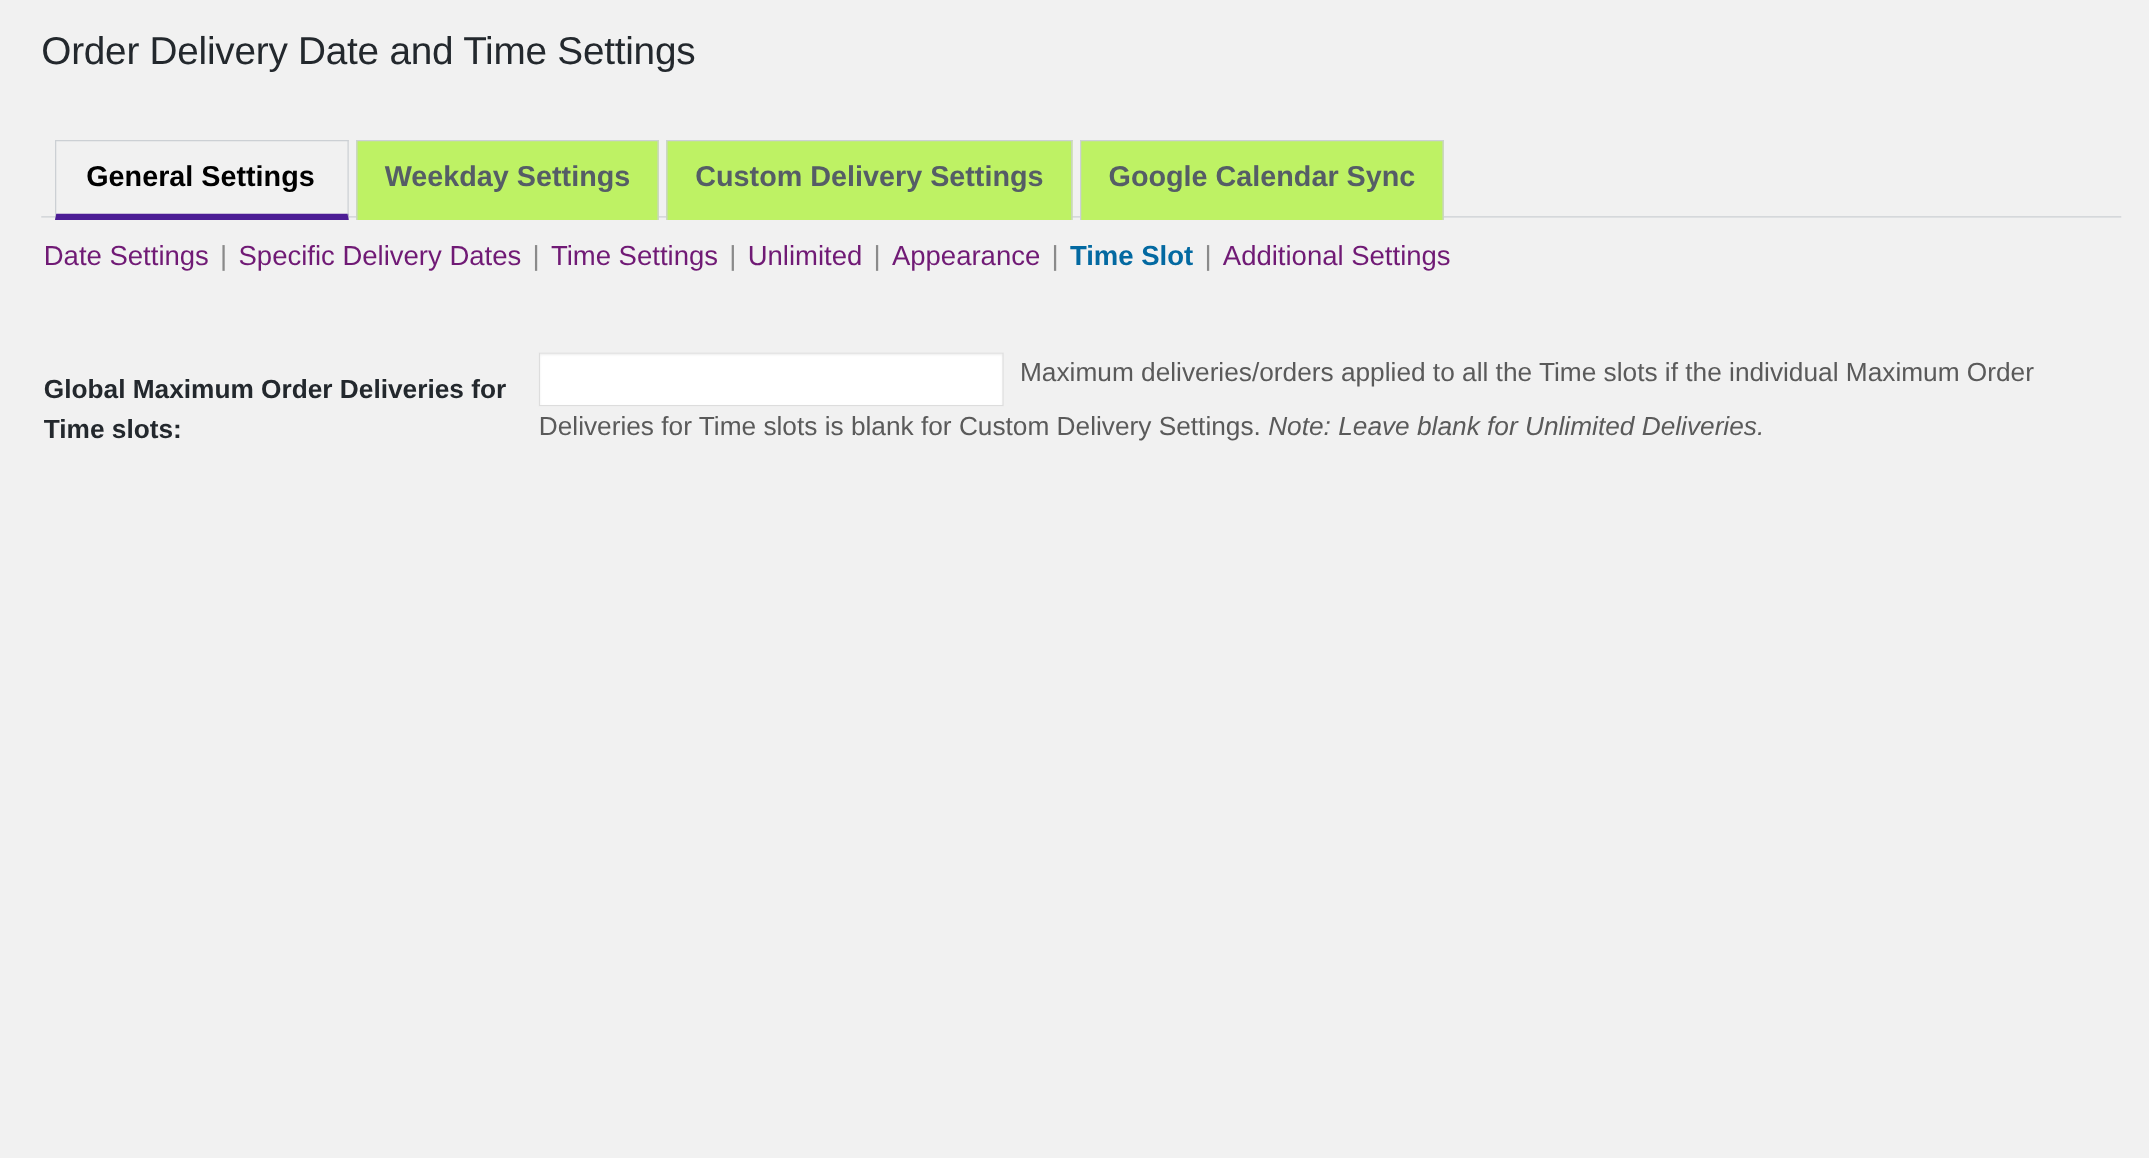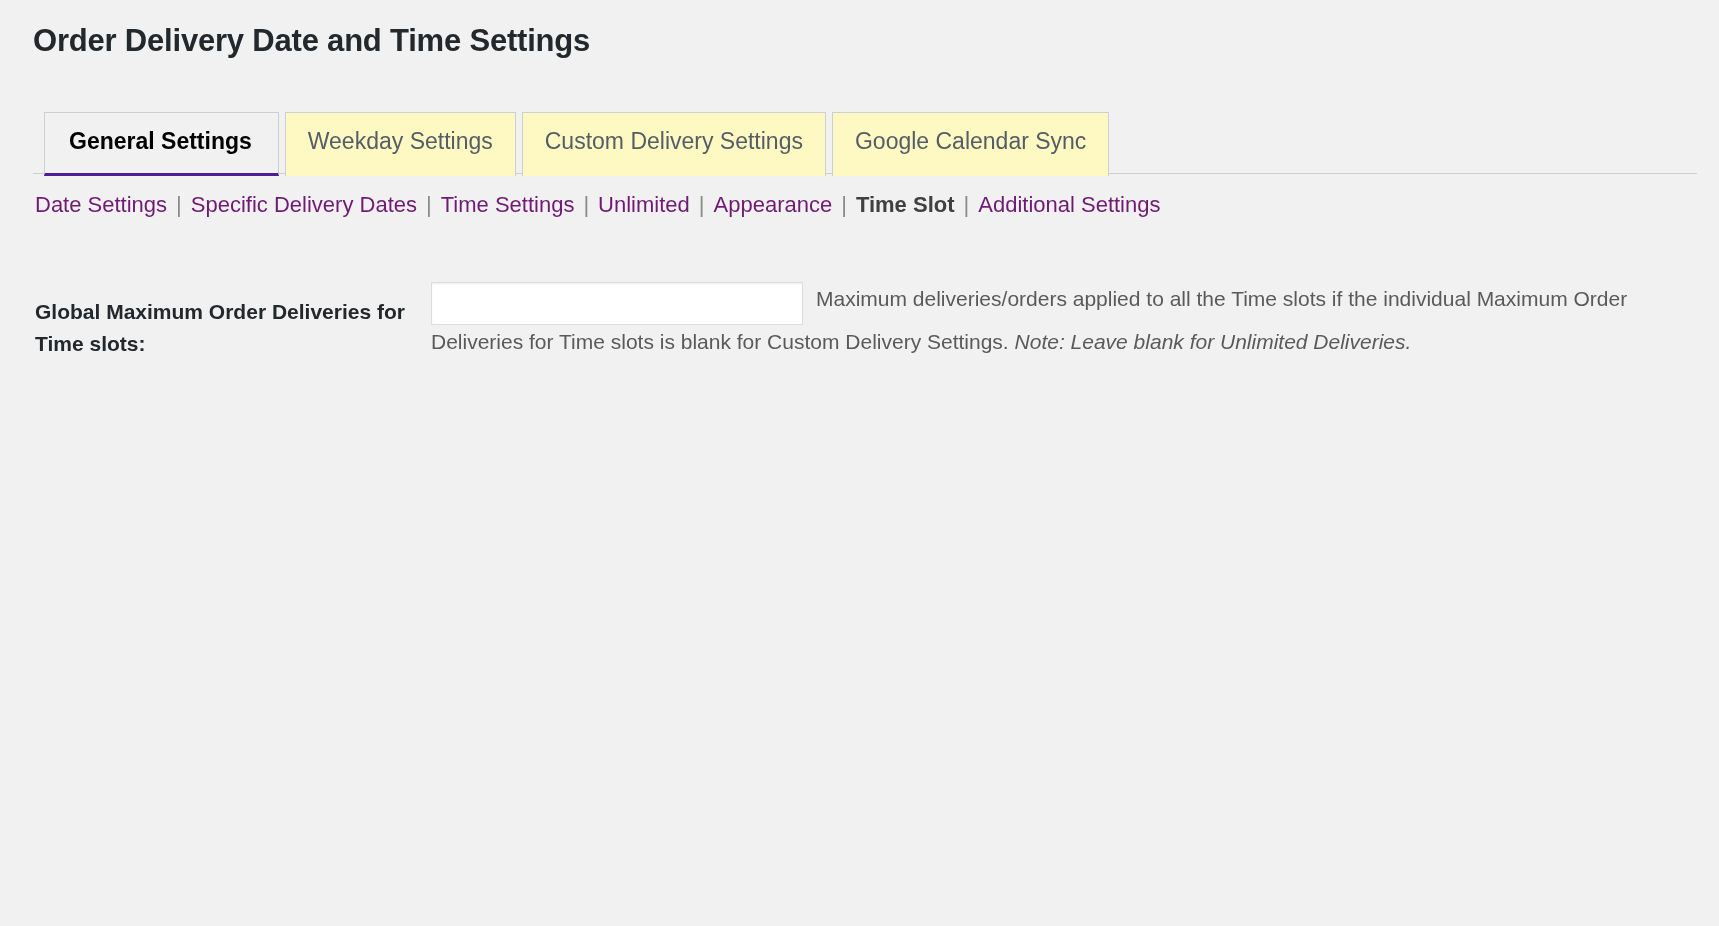--- a/index.html
+++ b/index.html
@@ -20,21 +20,21 @@
     width: 1719px;
     height: 926px;
     box-sizing: border-box;
     padding: 0 22px 0 33px;
   }
 
   
   .page-title {
     font-size: 31px;
     line-height: 1.2;
-    font-weight: 700;
+    font-weight: 400;
     color: #23282d;
     margin: 0;
     padding: 22px 0 0 0;
     letter-spacing: -0.2px;
   }
 
   
   .nav-tab-wrapper {
     position: relative;
     margin-top: 52px;
@@ -46,54 +46,54 @@
   }
   .nav-tab {
     display: inline-block;
     vertical-align: bottom;
     position: relative;
     top: 1px;
     margin: 0 6px -1px 0;
     padding: 13px 22px 14px 22px;
     font-size: 23px;
     line-height: 1.33;
-    font-weight: 400;
+    font-weight: 700;
     color: #555d66;
-    background: #fef9c3;
+    background: #bef264;
     border: 1px solid #ccd0d4;
     border-bottom: none;
     box-sizing: border-box;
     height: 64px;
     cursor: pointer;
     white-space: nowrap;
   }
   .nav-tab.active {
     background: #f1f1f1;
-    border-bottom: 3px solid #4c1d95;
+    border-bottom: 5px solid #4c1d95;
     color: #000000;
     font-weight: 700;
     padding-left: 24px;
     padding-right: 26px;
   }
 
   
   .subsubsub {
     margin: 0;
     padding: 17px 0 0 2px;
     font-size: 22px;
     line-height: 1.3;
     white-space: nowrap;
   }
   .subsubsub a {
     color: #701a75;
     text-decoration: none;
     cursor: pointer;
   }
   .subsubsub a.current {
-    color: #404040;
+    color: #0369a1;
     font-weight: 700;
   }
   .subsubsub .sep {
     color: #8a8a8a;
     padding: 0 9px;
   }
 
   
   .section-heading {
     font-size: 26px;

